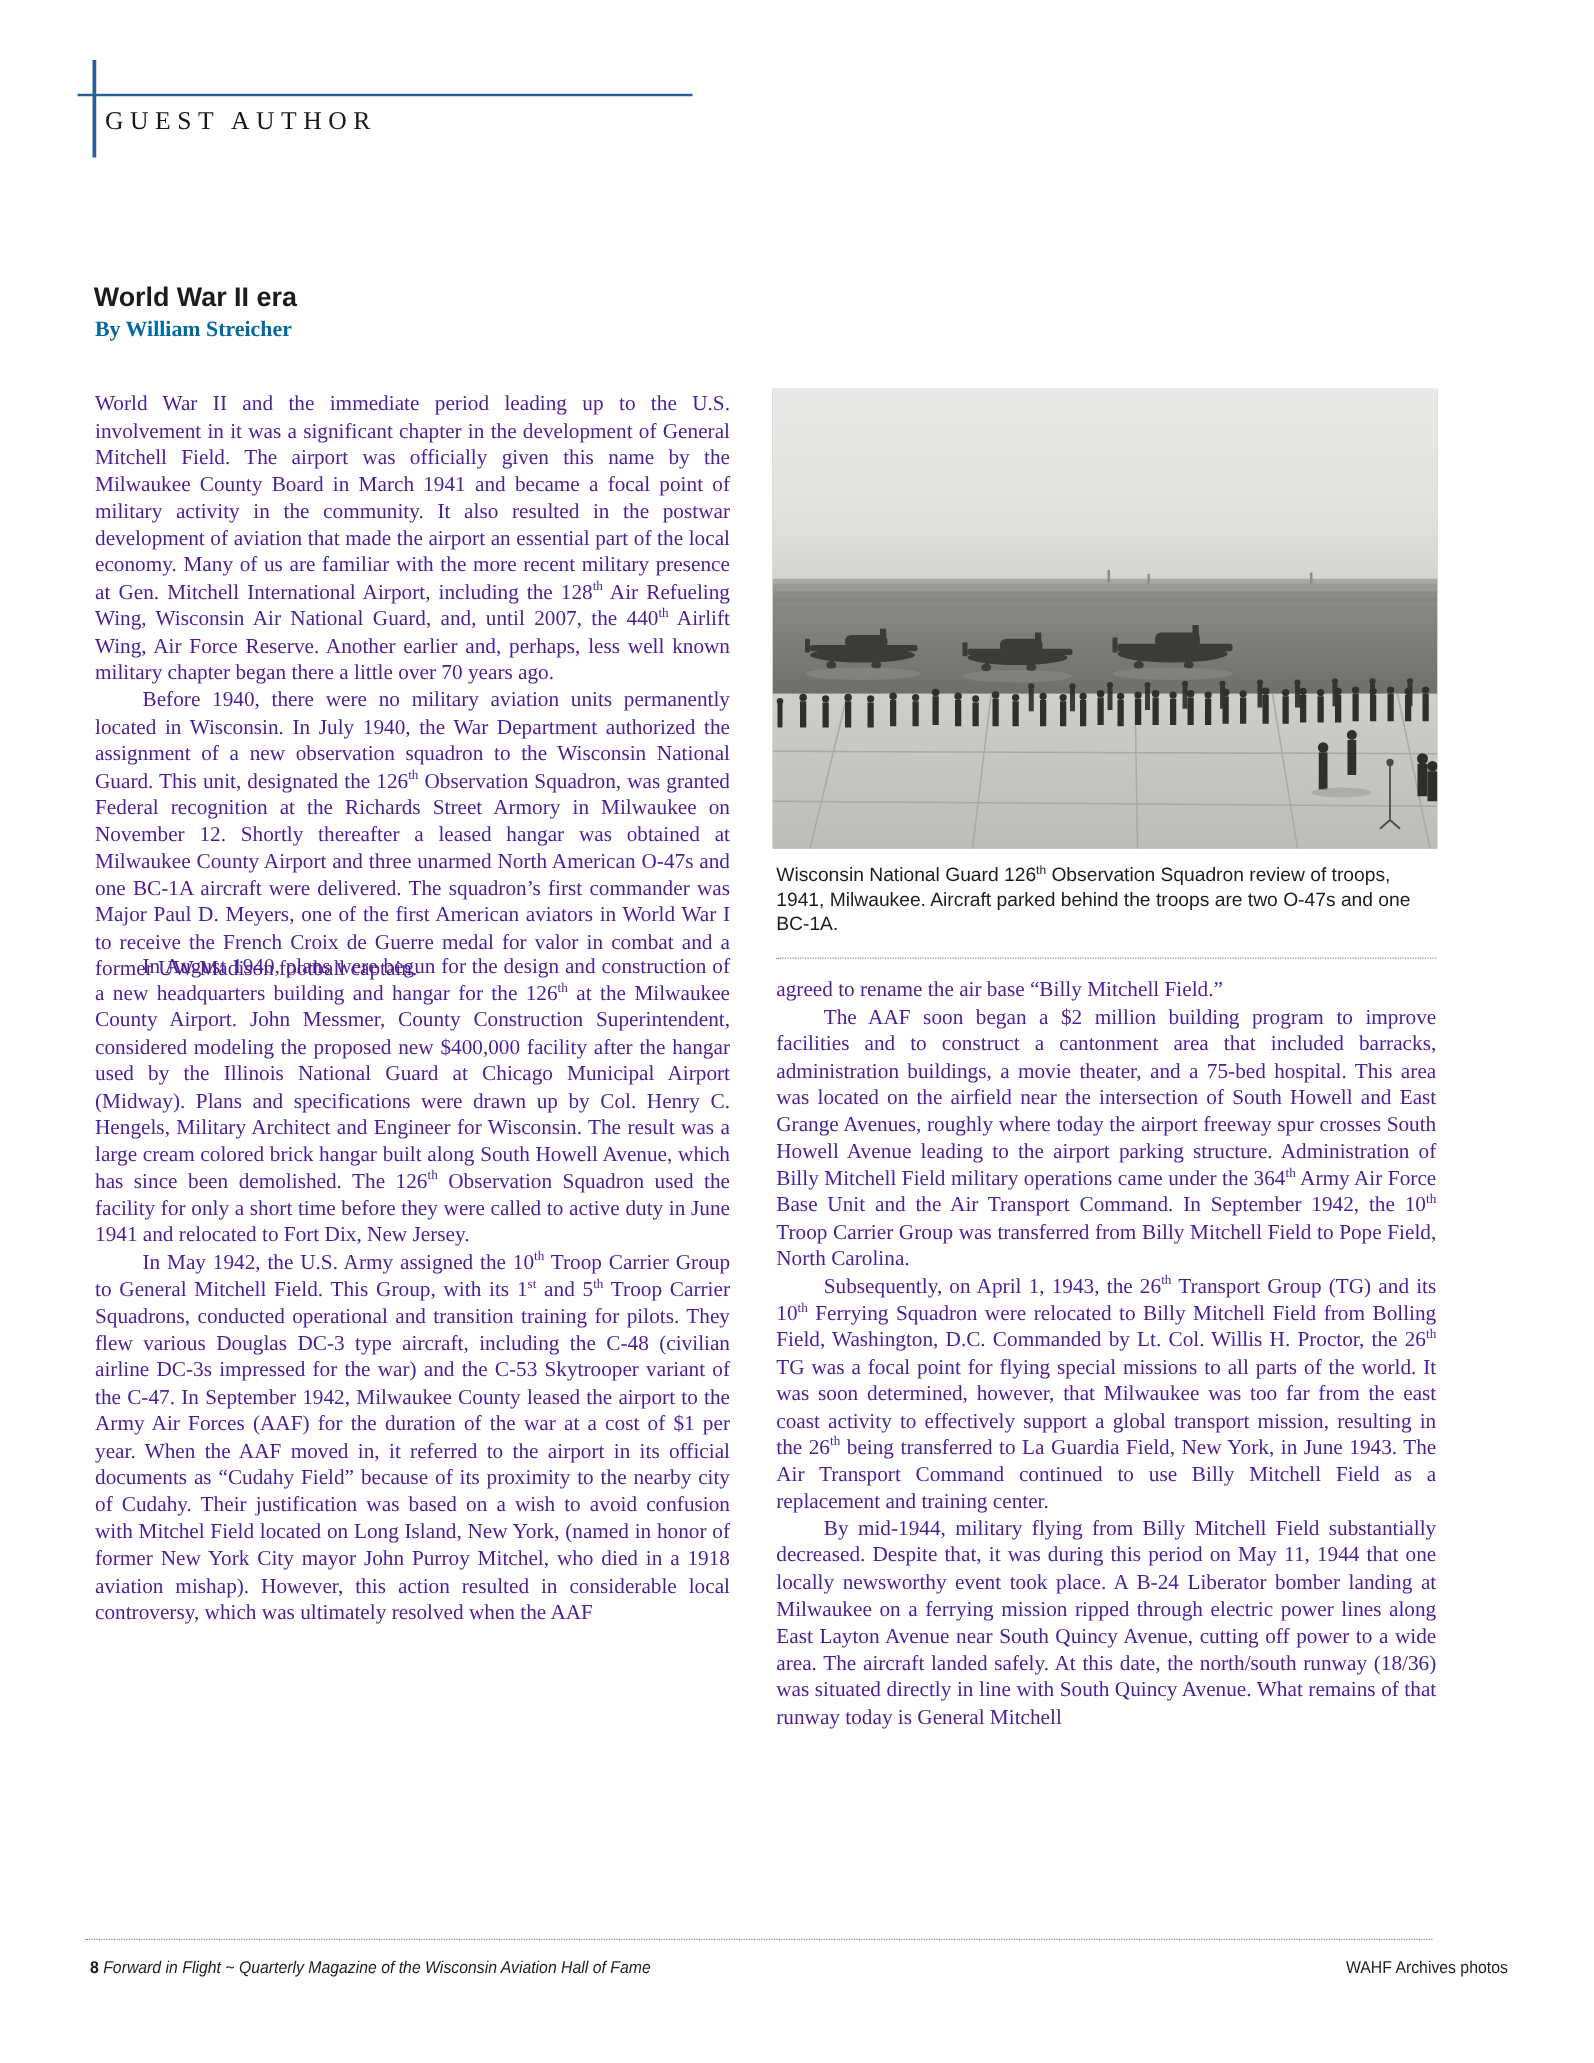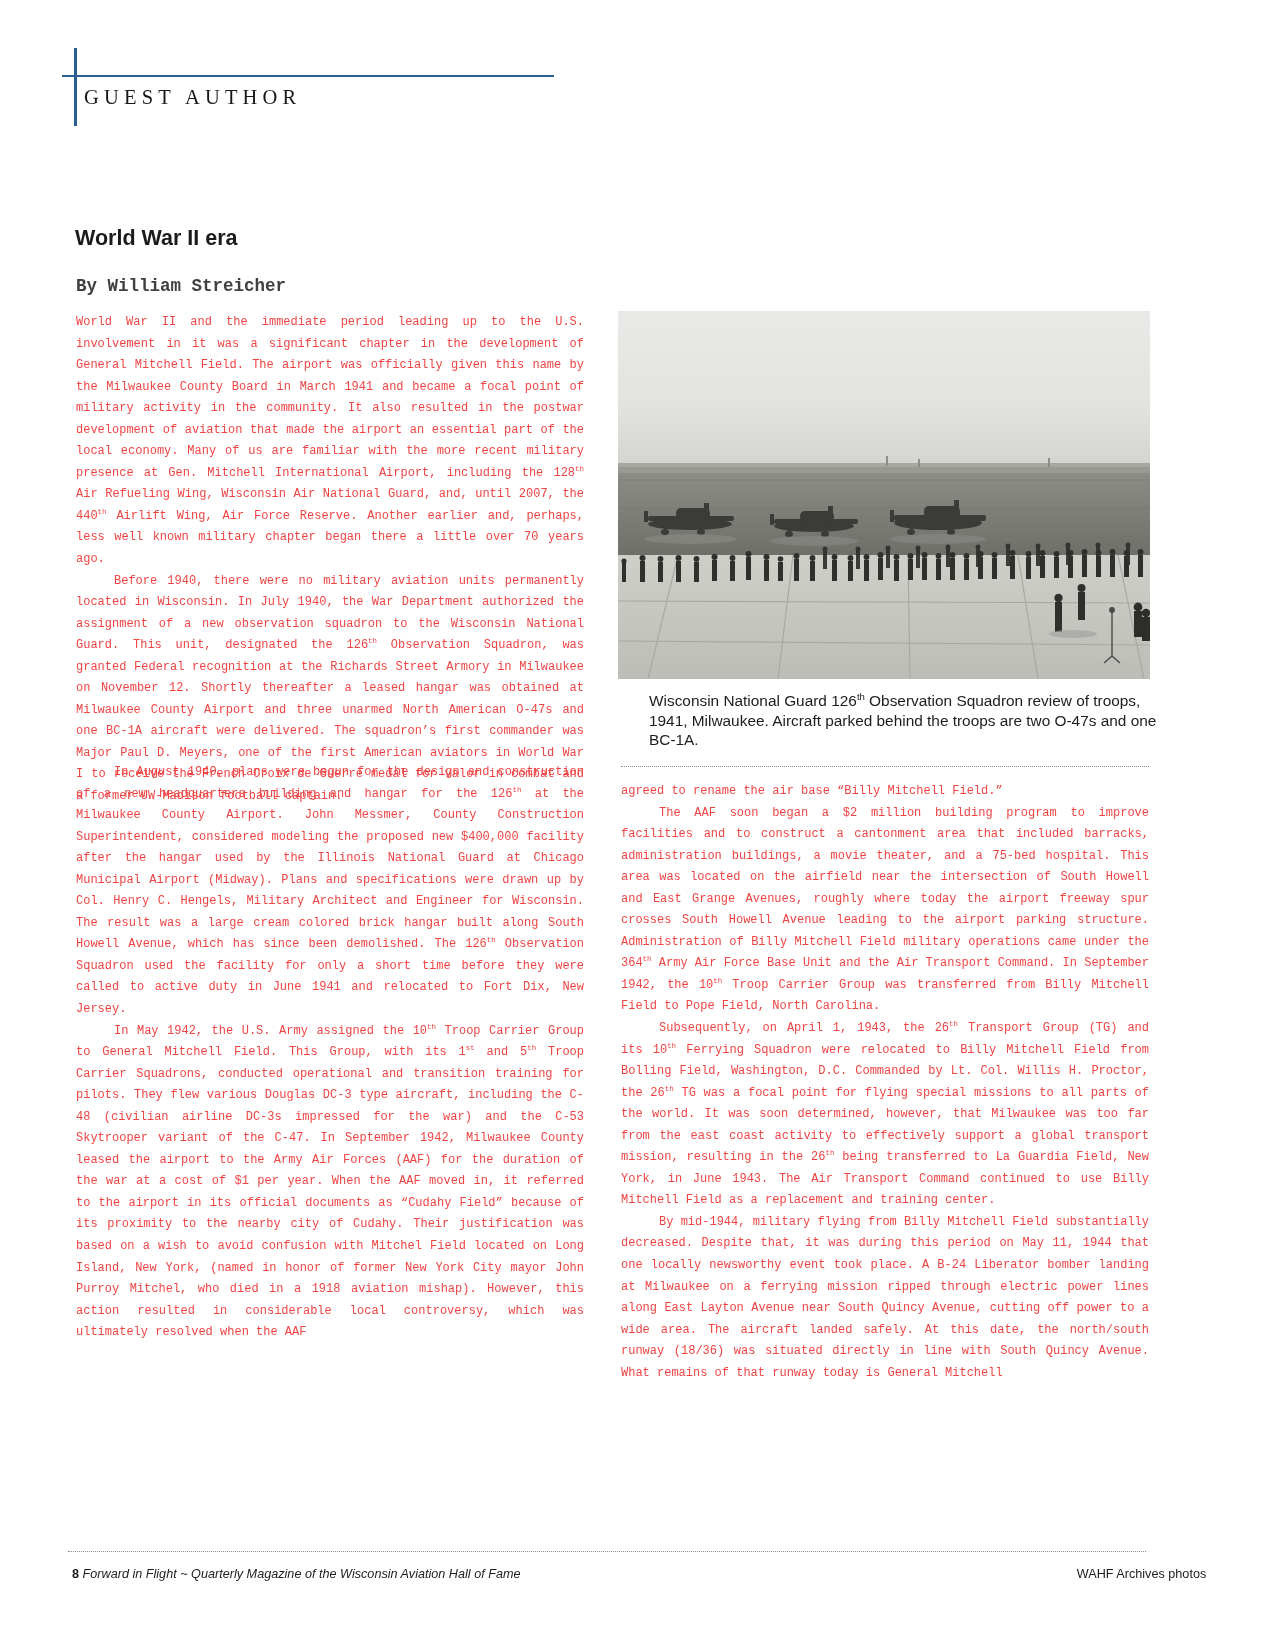--- a/index.html
+++ b/index.html
@@ -76,36 +76,36 @@
     top: 208px;
     font-family: "Liberation Sans", sans-serif;
     font-weight: bold;
     font-size: 21.5px;
     color: #1b1b1b;
     white-space: nowrap;
   }
   .byline {
     position: absolute;
     left: 76px;
-    top: 276px;
-    font-family: Liberation Mono, monospace;
+    top: 253px;
+    font-family: Liberation Serif, serif;
     font-weight: bold;
     font-size: 17.5px;
-    color: #404040;
+    color: #0369a1;
     white-space: nowrap;
   }
 
   
   .col {
     position: absolute;
-    font-family: Liberation Mono, monospace;
-    font-size: 12px;
+    font-family: Liberation Serif, serif;
+    font-size: 17px;
     line-height: 21.55px;
     text-align: justify;
-    color: #ef4444;
+    color: #4c1d95;
     -webkit-hyphens: none;
     hyphens: none;
   }
   .col p {
     margin: 0;
     text-indent: 0;
   }
   .col p + p { text-indent: 0; }
 
   .col-left-upper {
@@ -146,21 +146,20 @@
 
   .caption {
     position: absolute;
     left: 621px;
     top: 691px;
     width: 530px;
     font-family: "Liberation Sans", sans-serif;
     font-size: 15.4px;
     line-height: 19.6px;
     color: #1d1d1d;
-    margin-left: 28px;
   }
 
   .caption-rule {
     position: absolute;
     left: 621px;
     top: 766px;
     width: 528px;
     height: 0;
     border-top: 1.5px dotted #8c8c9e;
   }

